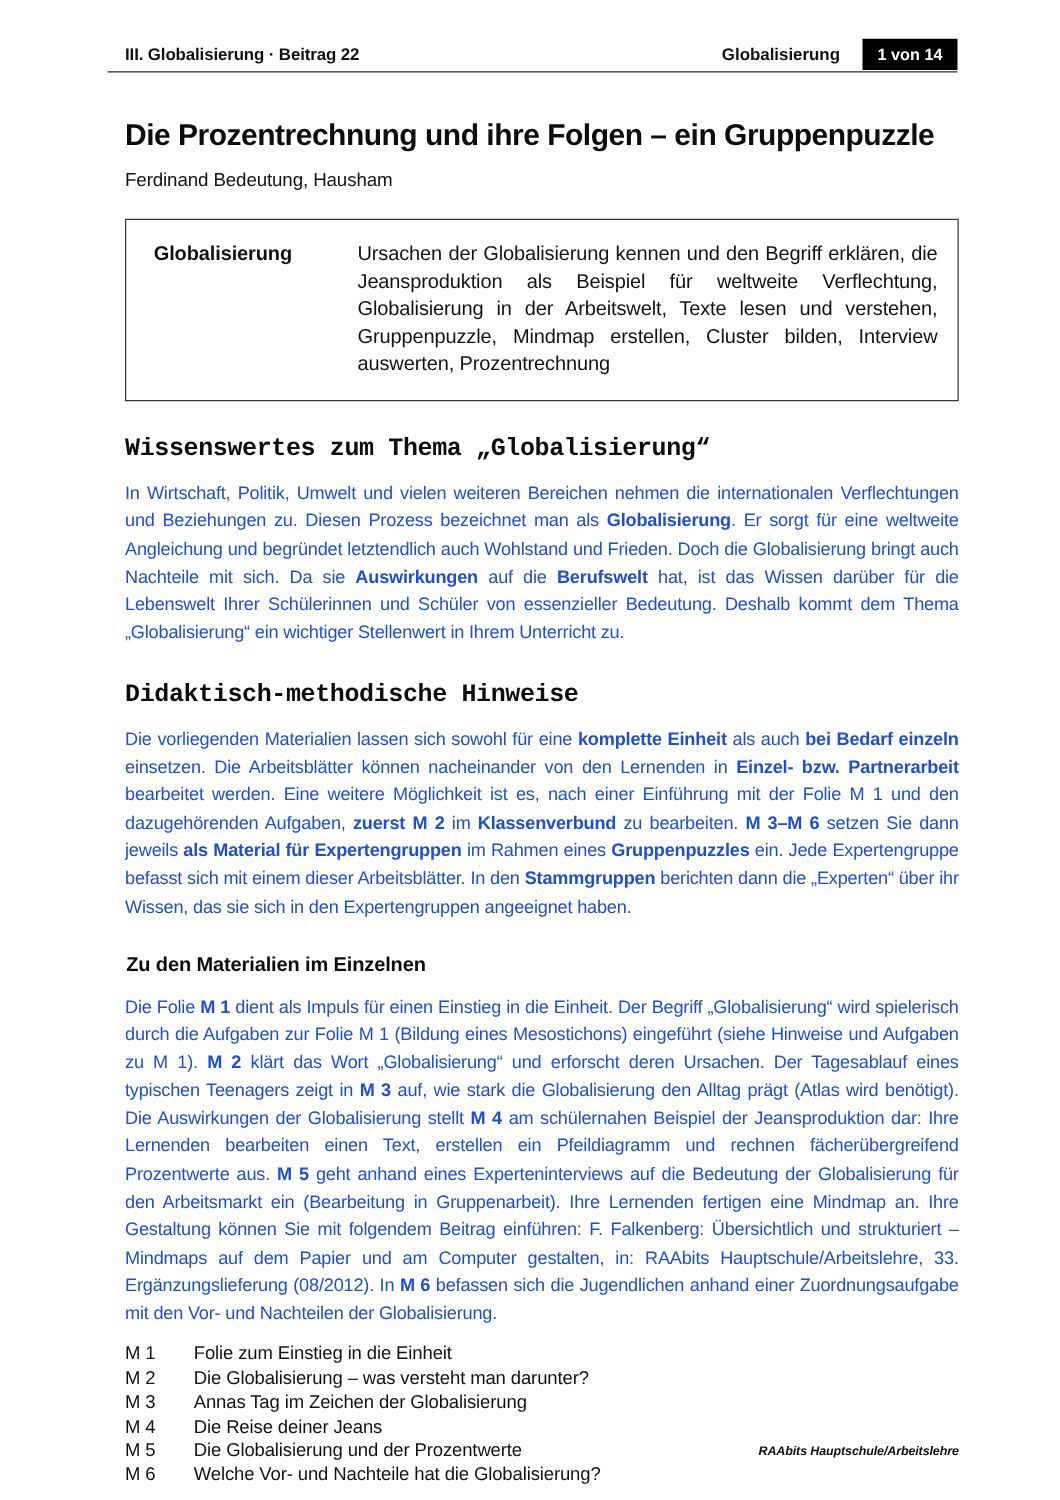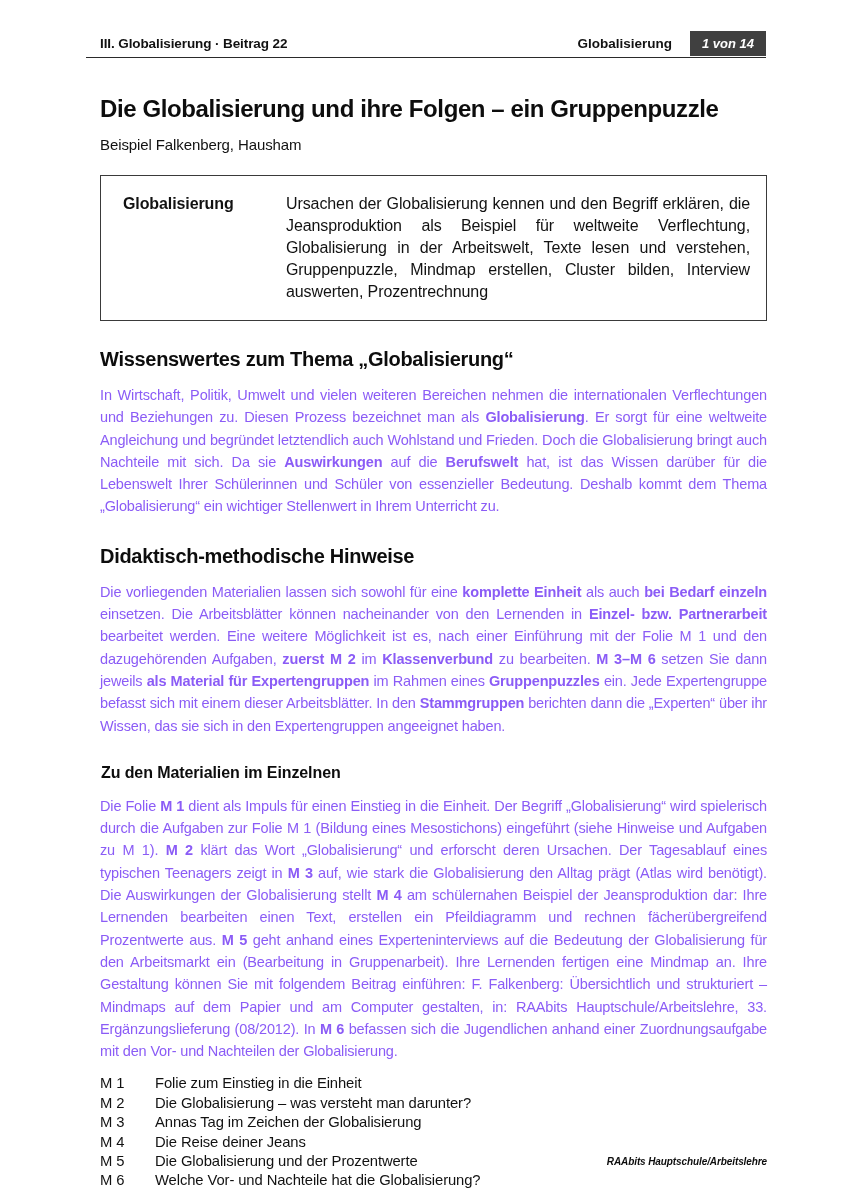--- a/index.html
+++ b/index.html
@@ -105,35 +105,36 @@
     letter-spacing: -0.1px;
   }
 
   
   .h2 {
     font-size: 20px;
     font-weight: bold;
     letter-spacing: -0.3px;
     margin: 27px 0 0 0;
     color: #0d0d0d;
+    font-family: Liberation Mono, monospace;
   }
   .h3 {
     font-size: 16px;
     font-weight: bold;
     letter-spacing: -0.1px;
     margin: 27px 0 0 1px;
     color: #0d0d0d;
   }
   .para {
     margin: 13px 0 0 0;
     font-size: 14.5px;
     line-height: 22.3px;
     letter-spacing: -0.15px;
     text-align: justify;
-    color: #8b5cf6;
+    color: #1d4ed8;
   }
   .para .b { font-weight: bold; }
 
   
   .material-list {
     margin-top: 12px;
   }
   .material-row {
     display: flex;
     font-size: 14.8px;
@@ -160,28 +161,28 @@
 </style>
 </head>
 <body>
 
 <div class="page">
 
   <div class="header">
     <span class="header-left">III. Globalisierung · Beitrag 22</span>
     <span class="header-spacer"></span>
     <span class="header-right">Globalisierung</span>
-    <span class="page-badge" style="background: #404040; color: rgb(255, 255, 255); font-style: italic;">1 von 14</span>
+    <span class="page-badge" style="background: #000000; color: rgb(255, 255, 255);">1 von 14</span>
   </div>
   <div class="header-rule" style="border-top-color: rgb(42, 42, 42);"></div>
 
   <div class="content">
 
-    <h1 class="doc-title">Die Globalisierung und ihre Folgen – ein Gruppenpuzzle</h1>
-    <div class="author">Beispiel Falkenberg, Hausham</div>
+    <h1 class="doc-title">Die Prozentrechnung und ihre Folgen – ein Gruppenpuzzle</h1>
+    <div class="author">Ferdinand Bedeutung, Hausham</div>
 
     <div class="info-box">
       <div class="info-box-label">Globalisierung</div>
       <div class="info-box-text">Ursachen der Globalisierung kennen und den Begriff erklären, die Jeansproduktion als Beispiel für weltweite Verflechtung, Globalisierung in der Arbeitswelt, Texte lesen und verstehen, Gruppenpuzzle, Mindmap erstellen, Cluster bilden, Interview auswerten, Prozentrechnung</div>
     </div>
 
     <h2 class="h2">Wissenswertes zum Thema „Globalisierung“</h2>
     <p class="para"><span>In Wirtschaft, Politik, Umwelt und vielen weiteren Bereichen nehmen die internationalen Verflechtungen und Beziehungen zu. Diesen Prozess bezeichnet man als </span><span class="b">Globalisierung</span><span>. Er sorgt für eine weltweite Angleichung und begründet letztendlich auch Wohlstand und Frieden. Doch die Globalisierung bringt auch Nachteile mit sich. Da sie </span><span class="b">Auswirkungen</span><span> auf die </span><span class="b">Berufswelt</span><span> hat, ist das Wissen darüber für die Lebenswelt Ihrer Schülerinnen und Schüler von essenzieller Bedeutung. Deshalb kommt dem Thema „Globalisierung“ ein wichtiger Stellenwert in Ihrem Unterricht zu.</span></p>
 
     <h2 class="h2">Didaktisch-methodische Hinweise</h2>

